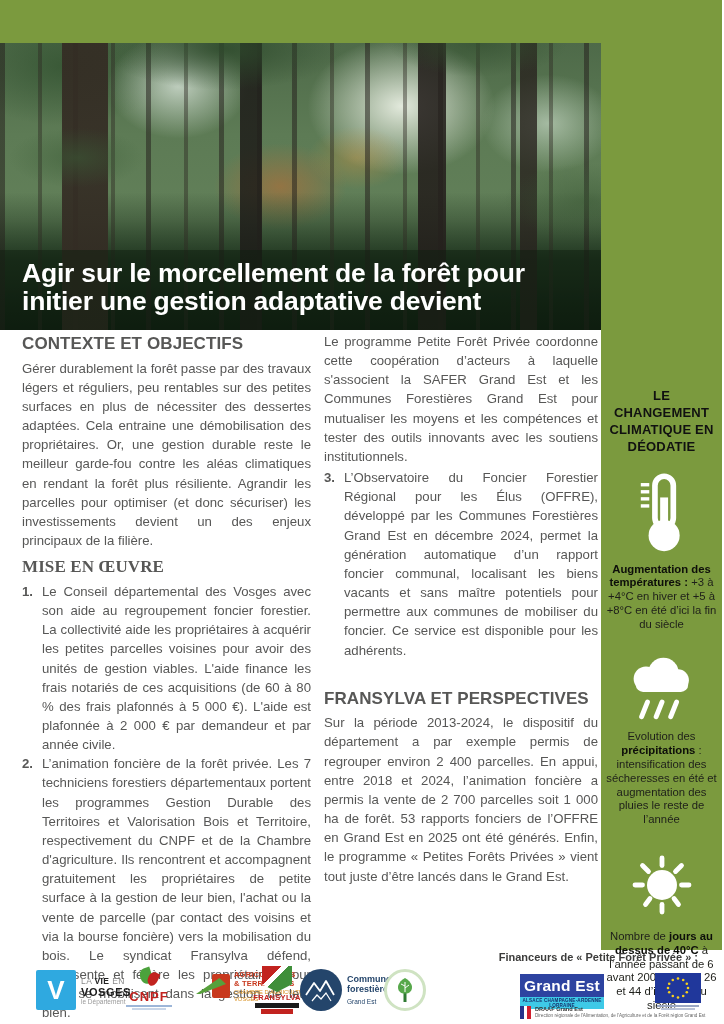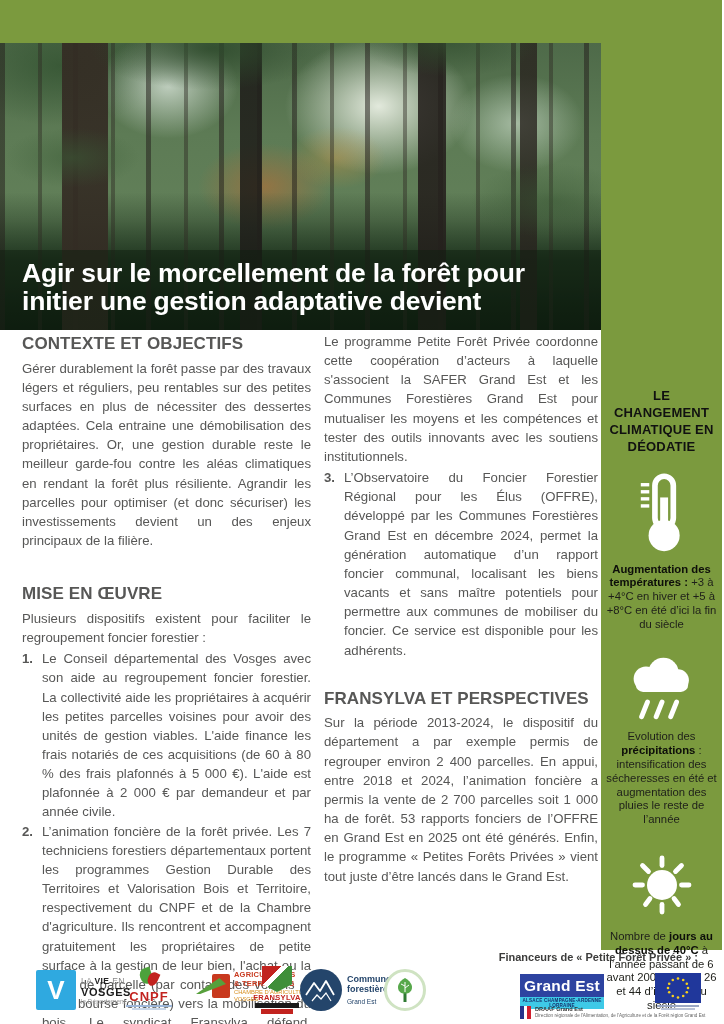--- a/index.html
+++ b/index.html
@@ -27,20 +27,21 @@
     position:absolute;left:0;top:43px;width:601px;height:287px;overflow:hidden;
     background:
       linear-gradient(180deg, rgba(0,0,0,0) 52%, rgba(18,38,20,0.80) 76%, rgba(10,24,12,0.92) 100%),
       radial-gradient(ellipse 95px 62px at 44% 50%, rgba(188,108,52,0.55), rgba(188,108,52,0) 70%),
       radial-gradient(ellipse 70px 45px at 56% 40%, rgba(205,150,70,0.42), rgba(205,150,70,0) 70%),
       radial-gradient(ellipse 130px 95px at 63% 22%, rgba(238,243,232,0.92), rgba(238,243,232,0) 72%),
       radial-gradient(ellipse 100px 75px at 28% 15%, rgba(225,236,226,0.75), rgba(225,236,226,0) 70%),
       radial-gradient(ellipse 95px 70px at 86% 28%, rgba(214,230,214,0.6), rgba(214,230,214,0) 70%),
       radial-gradient(ellipse 140px 80px at 10% 8%, rgba(52,84,50,0.8), rgba(52,84,50,0) 75%),
       linear-gradient(180deg,#4e6a49 0%,#5d7b55 32%,#628059 62%,#3b5a3c 100%);
+    padding-left: 36px;
   }
   .trunks{position:absolute;inset:0;
     background:
       linear-gradient(90deg, transparent 0 62px, rgba(52,44,36,0.92) 62px 108px, transparent 108px 100%),
       linear-gradient(90deg, transparent 0 240px, rgba(30,28,25,0.85) 240px 262px, transparent 262px 100%),
       linear-gradient(90deg, transparent 0 418px, rgba(36,31,28,0.88) 418px 446px, transparent 446px 100%),
       linear-gradient(90deg, transparent 0 520px, rgba(40,34,30,0.8) 520px 537px, transparent 537px 100%),
       repeating-linear-gradient(90deg, rgba(38,34,30,0.55) 0 5px, transparent 5px 38px, rgba(46,42,35,0.45) 38px 42px, transparent 42px 73px);
   }
   .leaves{position:absolute;inset:0;
@@ -55,21 +56,21 @@
     background:rgba(14,30,14,0.48);
     padding:9px 20px 14px 22px;color:#fff;font-weight:bold;
     font-size:26.5px;line-height:1.08;letter-spacing:-0.2px;
   }
   
   .content{position:absolute;left:22px;top:332px;width:576px;display:flex;gap:13px;
     color:#575756;font-size:13.2px;line-height:1.452;}
   .col1{width:289px;}
   .col2{width:274px;}
   h2{font-size:17px;font-weight:bold;color:#575756;margin:0 0 2px 0;letter-spacing:.1px;}
-  h2.mt{margin-top:32px;}
+  h2.mt{margin-top:5px;font-family:Liberation Serif, serif;}
   h2.mt2{margin-top:27px;}
   p.just{text-align:justify;margin:0 0 2px 0;}
   .li{display:flex;text-align:justify;}
   .li .num{flex:0 0 20px;font-weight:bold;}
   .li .litext{flex:1;}
   .li .lead{font-weight:normal;}
   
   .financeurs{position:absolute;right:26px;top:951px;font-size:11px;font-weight:bold;color:#3c3c3b;padding-left:24px;}
   .footer-logos{position:absolute;left:0;top:962px;width:724px;height:62px;}
   .flogo{position:absolute;}
@@ -189,21 +190,20 @@
     </svg>
     <p class="sb-text"><span>Nombre de </span><span class="b">jours au dessus de 40°C</span><span> à l’année passant de 6 avant 2005 à entre 26 et 44 d’ici la fin du siècle</span></p>
   </div>
 
   <div class="content">
     <div class="col1">
       <h2>CONTEXTE ET OBJECTIFS</h2>
       <p class="just">Gérer durablement la forêt passe par des travaux légers et réguliers, peu rentables sur des petites surfaces en plus de nécessiter des dessertes adaptées. Cela entraine une démobilisation des propriétaires. Or, une gestion durable reste le meilleur garde-fou contre les aléas climatiques en rendant la forêt plus résiliente. Agrandir les parcelles pour optimiser (et donc sécuriser) les investissements devient un des enjeux principaux de la filière.</p>
 
       <h2 class="mt">MISE EN ŒUVRE</h2>
-      <p class="just">Plusieurs dispositifs existent pour faciliter le regroupement foncier forestier :</p>
 
       <div class="li">
         <span class="num">1.</span>
         <div class="litext"><span class="lead">Le Conseil départemental des Vosges avec son aide au regroupement foncier forestier.</span><span> La collectivité aide les propriétaires à acquérir les petites parcelles voisines pour avoir des unités de gestion viables. L'aide finance les frais notariés de ces acquisitions (de 60 à 80 % des frais plafonnés à 5 000 €). L'aide est plafonnée à 2 000 € par demandeur et par année civile.</span></div>
       </div>
       <div class="li">
         <span class="num">2.</span>
         <div class="litext"><span class="lead">L’animation foncière de la forêt privée.</span><span> Les 7 techniciens forestiers départementaux portent les programmes Gestion Durable des Territoires et Valorisation Bois et Territoire, respectivement du CNPF et de la Chambre d'agriculture. Ils rencontrent et accompagnent gratuitement les propriétaires de petite surface à la gestion de leur bien, l'achat ou la vente de parcelle (par contact des voisins et via la bourse foncière) vers la mobilisation du bois. Le syndicat Fransylva défend, représente et fédère les propriétaires pour qu'ils se mobilisent dans la gestion de leur bien.</span></div>
       </div>
     </div>

